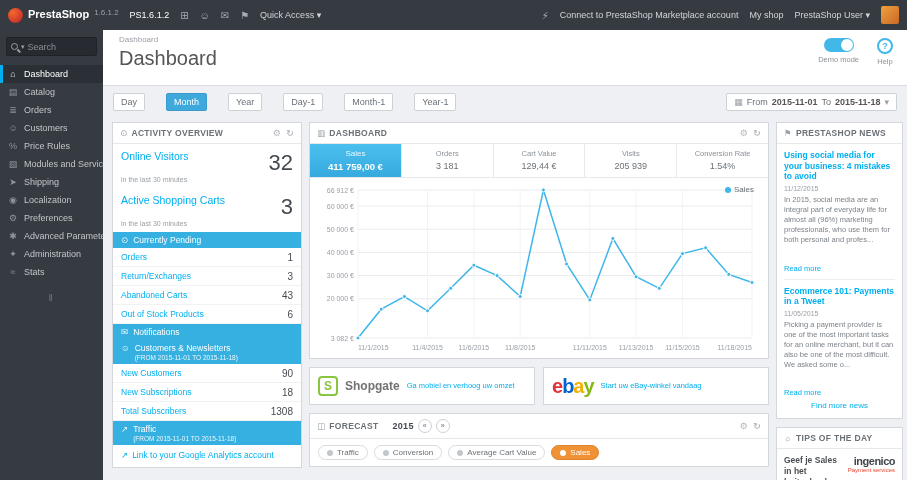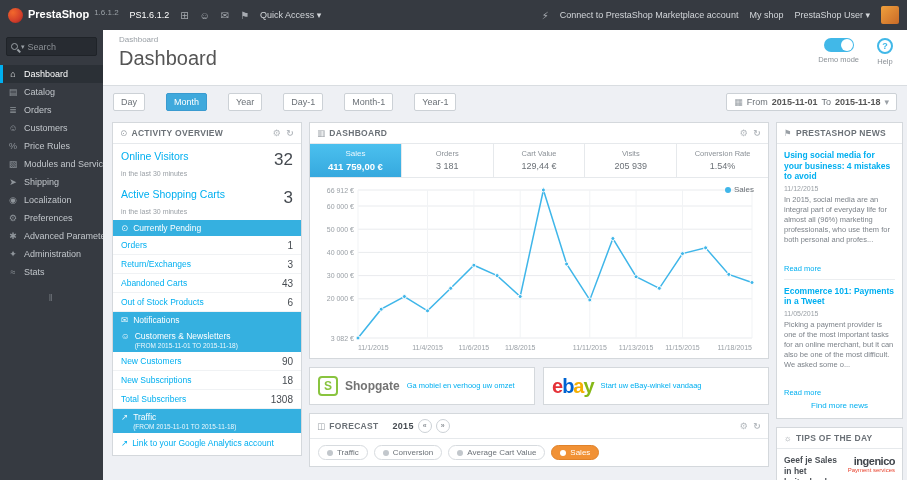--- a/index.html
+++ b/index.html
@@ -69,21 +69,21 @@
   .panel-hd{display:flex;align-items:center;gap:4px;padding:5px 7px;border-bottom:1px solid #e6e9ec;
     font-size:8.5px;font-weight:bold;color:#6b7177;letter-spacing:.3px}
   .panel-hd .hd-icon{color:#9aa0a6;font-weight:normal}
   .hd-actions{margin-left:auto;display:flex;gap:5px;color:#b4b9be;font-size:9px}
   .hd-actions span{cursor:pointer}
 
   
   .act-big{padding:6px 8px 0;display:flex;justify-content:space-between;align-items:flex-start}
   .act-link{color:#00aff0;font-size:10.5px;cursor:pointer}
   .act-sub{font-size:7px;color:#9aa0a6;padding:0 8px 5px}
-  .act-num{font-size:17px;color:#454a50}
+  .act-num{font-size:22px;color:#454a50}
   .blue-bar{background:#35b0e0;color:#fff;font-size:8.5px;padding:3px 8px;display:flex;gap:5px;align-items:flex-start}
   .bb-icon{opacity:.9}
   .bb-sub{display:block;font-size:6.5px;opacity:.9;margin-top:1px}
   .act-row{display:flex;justify-content:space-between;align-items:center;padding:3.5px 8px;
     border-bottom:1px solid #f0f2f4;font-size:8.5px}
   .act-row .lbl{color:#00aff0;cursor:pointer}
   .act-row .val{color:#454a50;font-size:10px}
   .notif-cols{display:flex;text-align:center}
   .notif-col{flex:1;padding:5px 4px;cursor:pointer}
   .notif-col + .notif-col{border-left:1px solid #eceef0}

